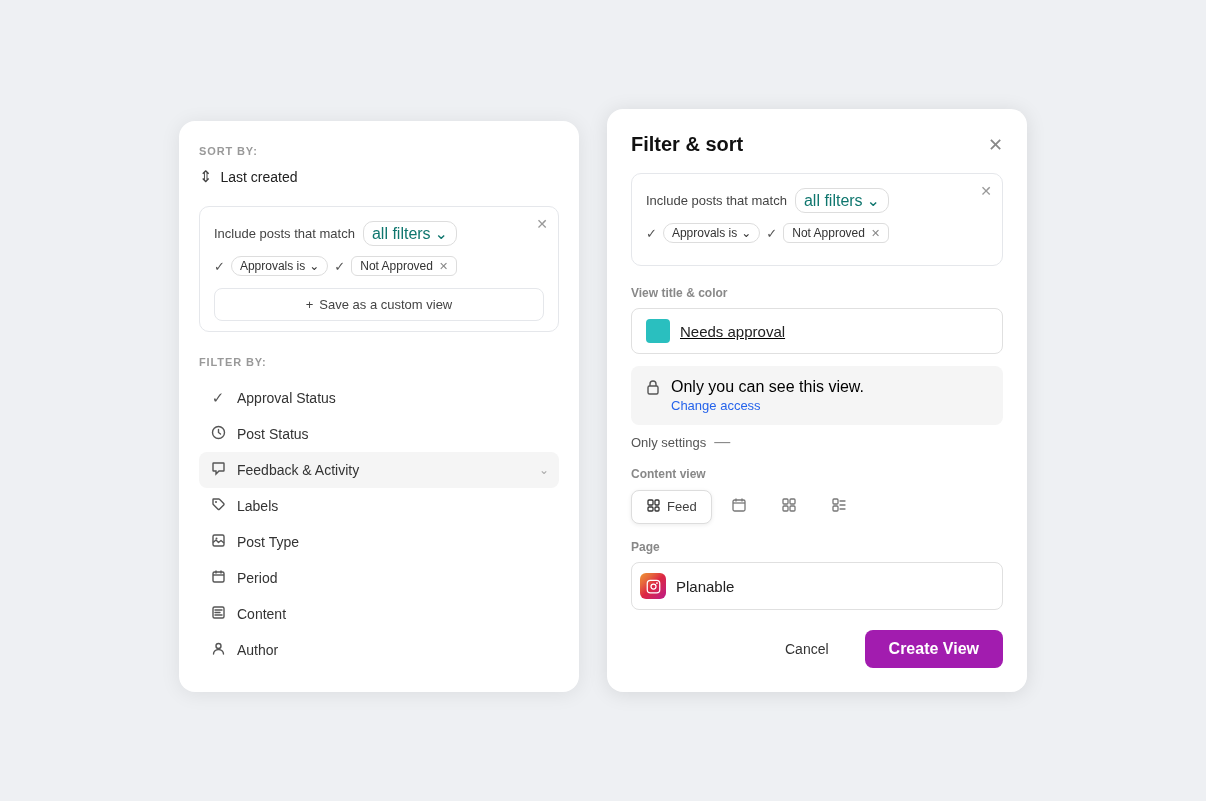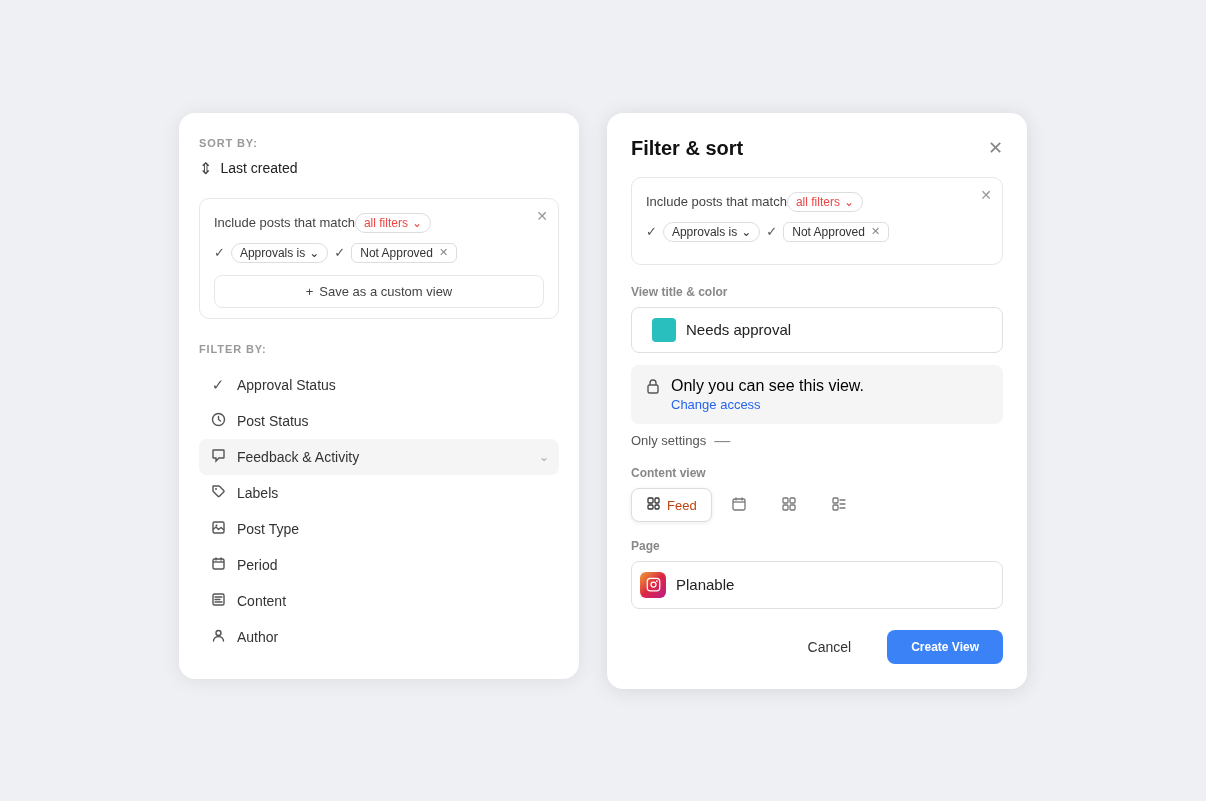--- a/index.html
+++ b/index.html
@@ -8,21 +8,21 @@
       font-family: -apple-system, BlinkMacSystemFont, 'Segoe UI', sans-serif;
       display: flex;
       align-items: center;
       justify-content: center;
       min-height: 100vh;
       padding: 20px;
     }
     .main-container {
       display: flex;
       gap: 28px;
-      align-items: flex-start;
+      align-items: flex-end;
     }
 
     
     .left-panel {
       background: #fff;
       border-radius: 16px;
       padding: 24px 20px;
       width: 400px;
       box-shadow: 0 2px 20px rgba(0,0,0,0.08);
     }
@@ -58,33 +58,34 @@
       top: 10px;
       right: 10px;
       font-size: 14px;
       color: #999;
       cursor: pointer;
       line-height: 1;
     }
     .include-row {
       display: flex;
       align-items: center;
+      gap: 8px;
       font-size: 13px;
       color: #444;
       margin-bottom: 10px;
     }
     .all-filters-btn {
       display: inline-flex;
       align-items: center;
       gap: 4px;
       border: 1px solid #ddd;
       border-radius: 10px;
       padding: 2px 8px;
-      font-size: 12px;
-      color: #ef4444;
+      font-size: 16px;
+      color: #0f766e;
       background: #fff;
       cursor: pointer;
     }
     .approvals-row {
       display: flex;
       align-items: center;
       gap: 6px;
       font-size: 13px;
       color: #333;
       margin-bottom: 12px;
@@ -208,22 +209,23 @@
       color: #888;
       margin-bottom: 8px;
       margin-top: 16px;
     }
     .view-title-row {
       display: flex;
       align-items: center;
       gap: 10px;
       border: 1.5px solid #e0e0e0;
       border-radius: 8px;
-      padding: 10px 20px;
+      padding: 10px 14px;
       margin-bottom: 12px;
+      text-decoration: underline;
     }
     .color-swatch {
       width: 24px;
       height: 24px;
       border-radius: 4px;
       background: #2abfbf;
       flex-shrink: 0;
     }
     .view-title-input {
       border: none;
@@ -280,21 +282,21 @@
       padding: 7px 14px;
       border-radius: 8px;
       border: 1px solid transparent;
       font-size: 13px;
       color: #555;
       cursor: pointer;
     }
     .view-option.selected {
       background: #fff;
       border-color: #ddd;
-      color: #c2410c;
+      color: #404040;
       font-weight: 500;
       box-shadow: 0 1px 4px rgba(0,0,0,0.08);
     }
     .view-option-icon {
       font-size: 14px;
     }
     .page-row {
       display: flex;
       align-items: center;
       gap: 10px;
@@ -332,22 +334,22 @@
       background: transparent;
       font-size: 14px;
       font-weight: 500;
       color: #333;
       cursor: pointer;
     }
     .create-btn {
       padding: 10px 24px;
       border-radius: 8px;
       border: none;
-      background: #3b82f6;
-      font-size: 12px;
+      background: #a21caf;
+      font-size: 16px;
       font-weight: 600;
       color: #fff;
       cursor: pointer;
     }
   </style>
 </head>
 <body>
 
 <div class="main-container">
 

